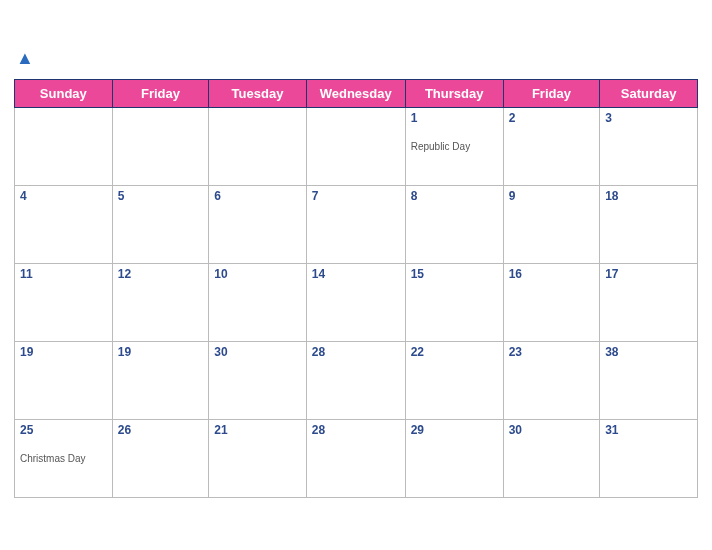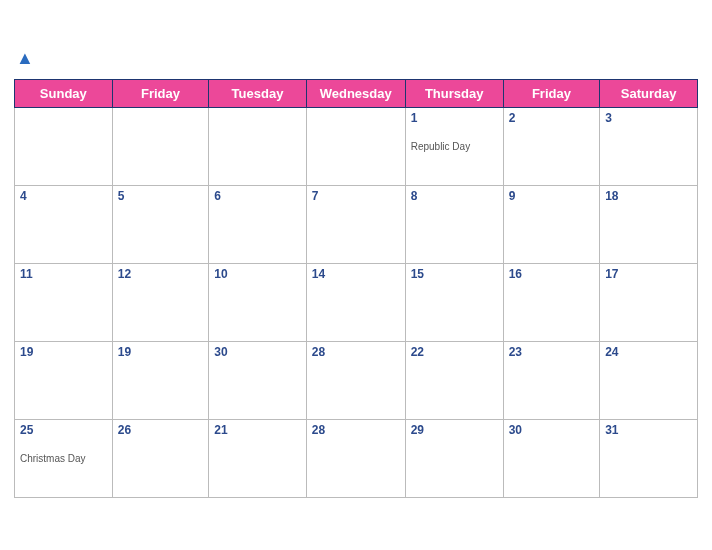--- a/index.html
+++ b/index.html
@@ -203,21 +203,21 @@
           <td>
             <span class="day-number">28</span>
           </td>
           <td>
             <span class="day-number">22</span>
           </td>
           <td>
             <span class="day-number">23</span>
           </td>
           <td>
-            <span class="day-number">24</span>
+            <span class="day-number">38</span>
           </td>
         </tr>
         <tr>
           <td>
             <span class="day-number">25</span>
             <span class="day-event">Christmas Day</span>
           </td>
           <td>
             <span class="day-number">26</span>
           </td>

